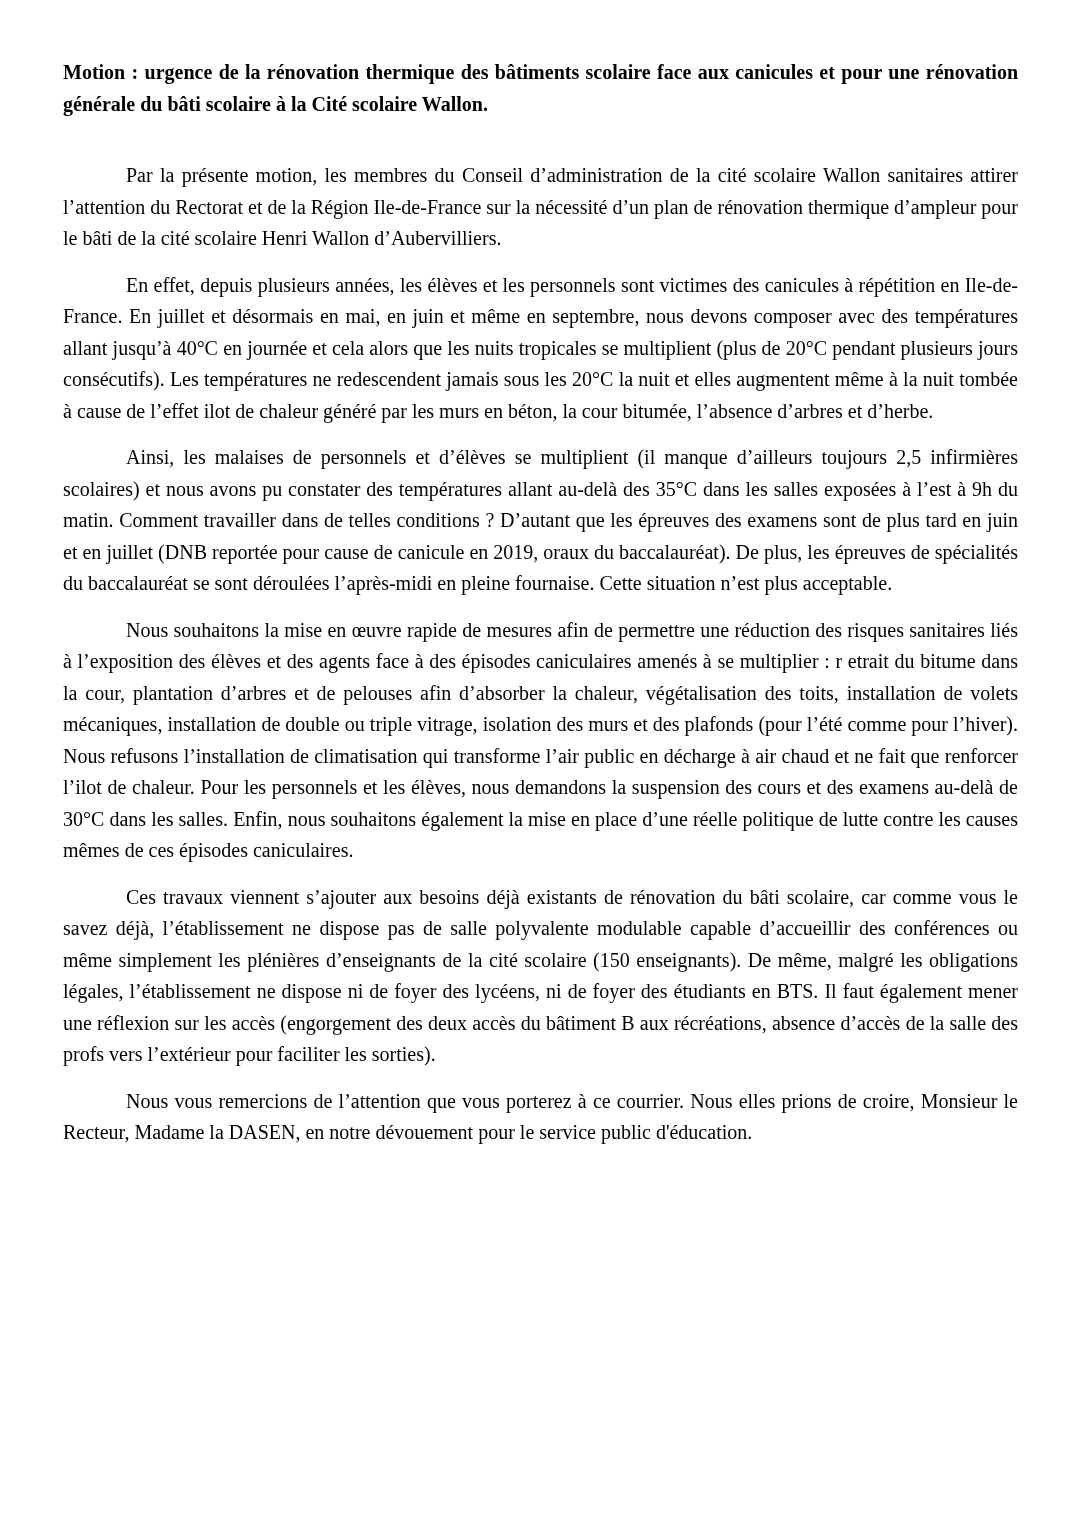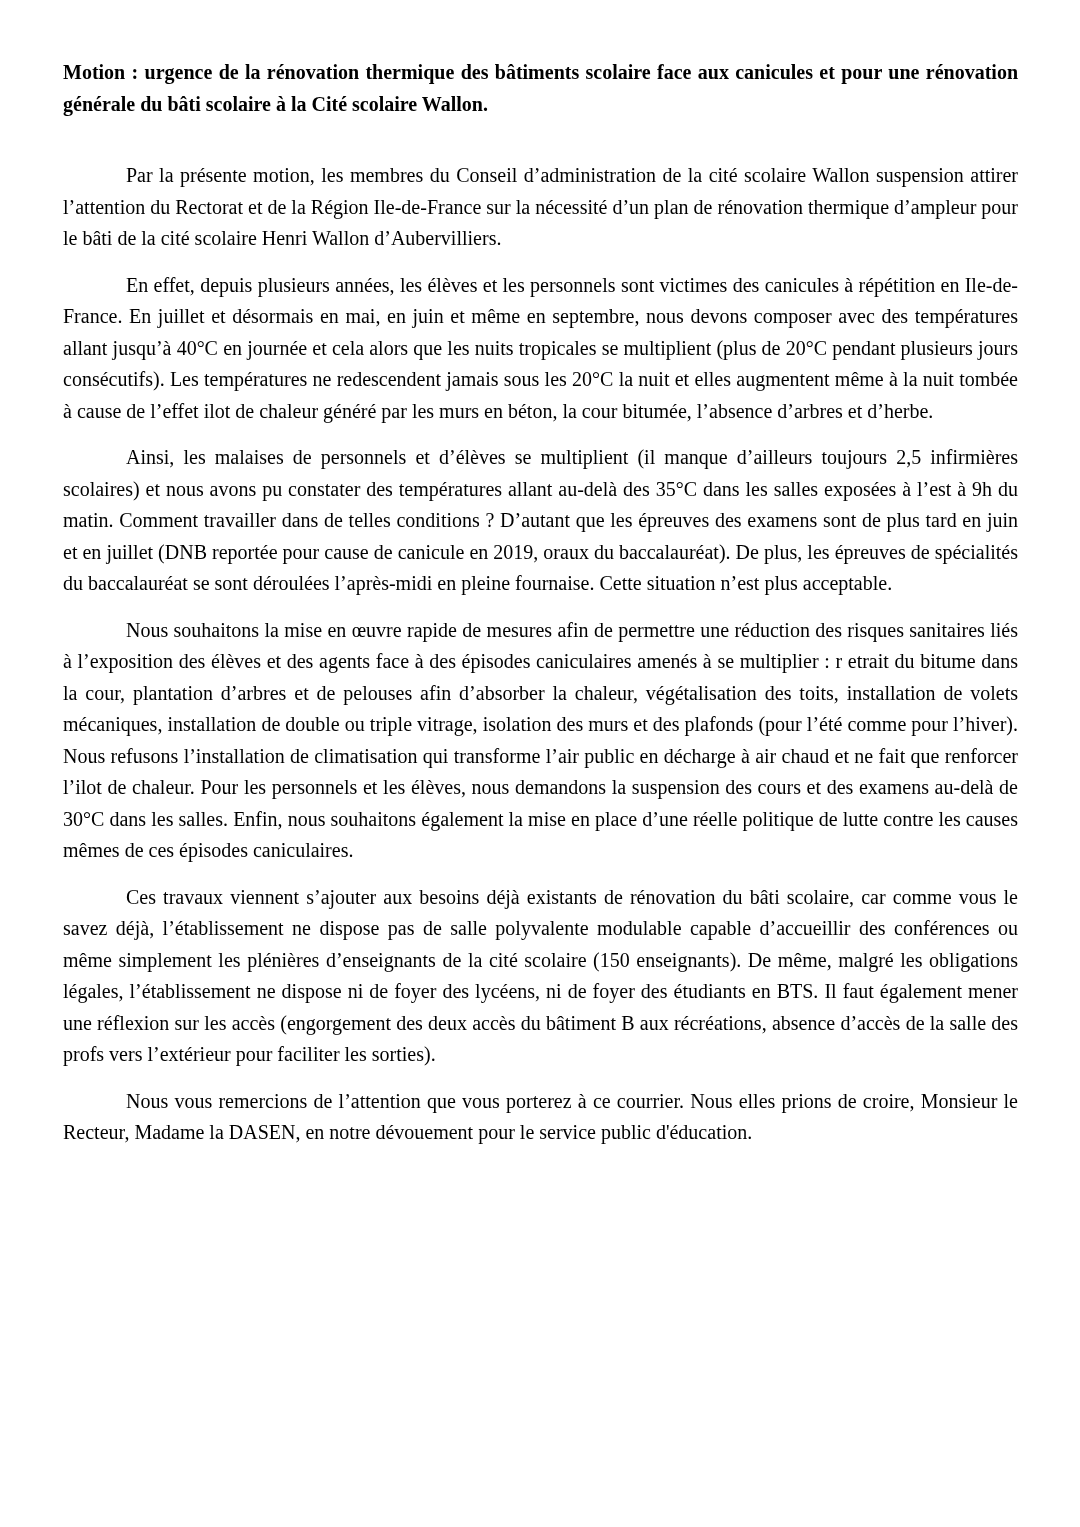--- a/index.html
+++ b/index.html
@@ -37,20 +37,20 @@
     text-align: justify;
   }
 </style>
 </head>
 <body>
 
 <div class="page">
   <h1 class="doc-title">Motion : urgence de la rénovation thermique des bâtiments scolaire face aux canicules et pour une rénovation générale du bâti scolaire à la Cité scolaire Wallon.</h1>
 
   <div class="doc-body">
-    <p>Par la présente motion, les membres du Conseil d’administration de la cité scolaire Wallon suspension attirer l’attention du Rectorat et de la Région Ile-de-France sur la nécessité d’un plan de rénovation thermique d’ampleur pour le bâti de la cité scolaire Henri Wallon d’Aubervilliers.</p>
+    <p>Par la présente motion, les membres du Conseil d’administration de la cité scolaire Wallon sanitaires attirer l’attention du Rectorat et de la Région Ile-de-France sur la nécessité d’un plan de rénovation thermique d’ampleur pour le bâti de la cité scolaire Henri Wallon d’Aubervilliers.</p>
     <p>En effet, depuis plusieurs années, les élèves et les personnels sont victimes des canicules à répétition en Ile-de-France. En juillet et désormais en mai, en juin et même en septembre, nous devons composer avec des températures allant jusqu’à 40°C en journée et cela alors que les nuits tropicales se multiplient (plus de 20°C pendant plusieurs jours consécutifs). Les températures ne redescendent jamais sous les 20°C la nuit et elles augmentent même à la nuit tombée à cause de l’effet ilot de chaleur généré par les murs en béton, la cour bitumée, l’absence d’arbres et d’herbe.</p>
     <p>Ainsi, les malaises de personnels et d’élèves se multiplient (il manque d’ailleurs toujours 2,5 infirmières scolaires) et nous avons pu constater des températures allant au-delà des 35°C dans les salles exposées à l’est à 9h du matin. Comment travailler dans de telles conditions ? D’autant que les épreuves des examens sont de plus tard en juin et en juillet (DNB reportée pour cause de canicule en 2019, oraux du baccalauréat). De plus, les épreuves de spécialités du baccalauréat se sont déroulées l’après-midi en pleine fournaise. Cette situation n’est plus acceptable.</p>
     <p>Nous souhaitons la mise en œuvre rapide de mesures afin de permettre une réduction des risques sanitaires liés à l’exposition des élèves et des agents face à des épisodes caniculaires amenés à se multiplier : r etrait du bitume dans la cour, plantation d’arbres et de pelouses afin d’absorber la chaleur, végétalisation des toits, installation de volets mécaniques, installation de double ou triple vitrage, isolation des murs et des plafonds (pour l’été comme pour l’hiver). Nous refusons l’installation de climatisation qui transforme l’air public en décharge à air chaud et ne fait que renforcer l’ilot de chaleur. Pour les personnels et les élèves, nous demandons la suspension des cours et des examens au-delà de 30°C dans les salles. Enfin, nous souhaitons également la mise en place d’une réelle politique de lutte contre les causes mêmes de ces épisodes caniculaires.</p>
     <p>Ces travaux viennent s’ajouter aux besoins déjà existants de rénovation du bâti scolaire, car comme vous le savez déjà, l’établissement ne dispose pas de salle polyvalente modulable capable d’accueillir des conférences ou même simplement les plénières d’enseignants de la cité scolaire (150 enseignants). De même, malgré les obligations légales, l’établissement ne dispose ni de foyer des lycéens, ni de foyer des étudiants en BTS. Il faut également mener une réflexion sur les accès (engorgement des deux accès du bâtiment B aux récréations, absence d’accès de la salle des profs vers l’extérieur pour faciliter les sorties).</p>
     <p>Nous vous remercions de l’attention que vous porterez à ce courrier. Nous elles prions de croire, Monsieur le Recteur, Madame la DASEN, en notre dévouement pour le service public d'éducation.</p>
   </div>
 </div>
 
 </body></html>

